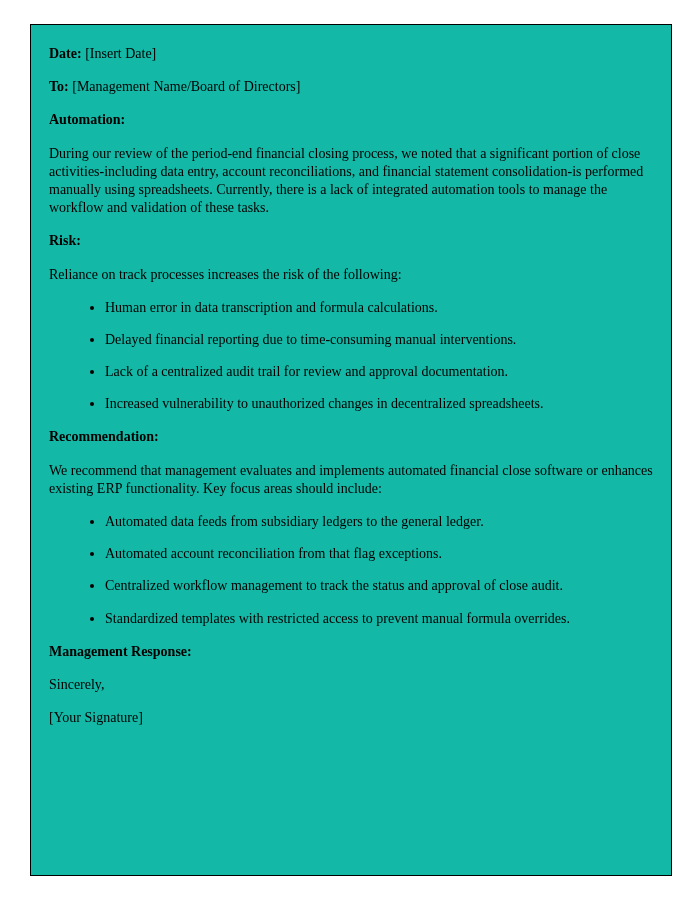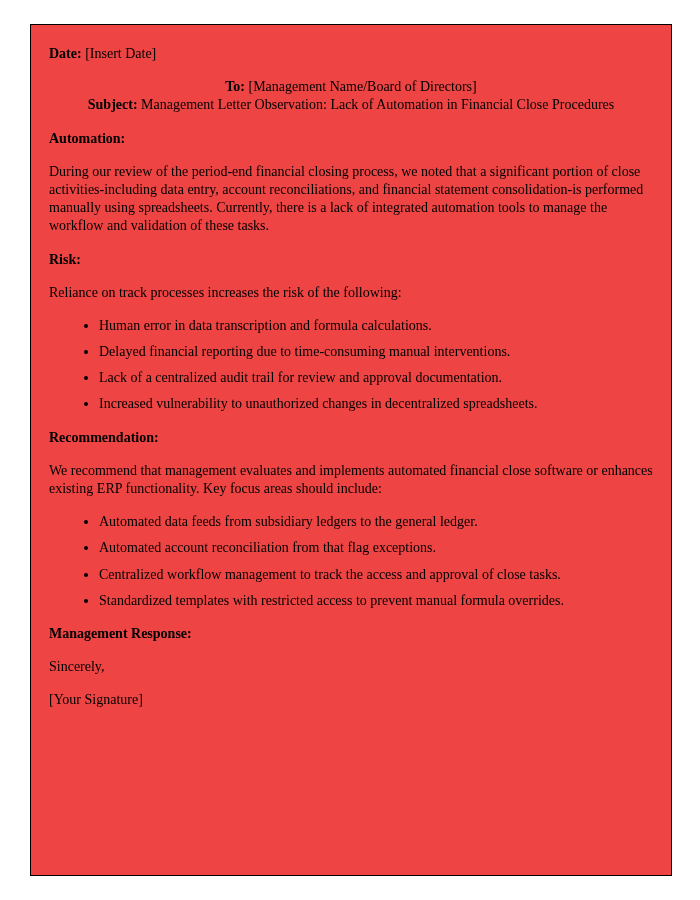--- a/index.html
+++ b/index.html
@@ -16,72 +16,71 @@
     line-height: 1.3;
     color: #000000;
   }
   .page {
     position: absolute;
     left: 30px;
     top: 24px;
     width: 642px;
     height: 852px;
     border: 1px solid #000000;
-    background: #ef4444;
+    background: #14b8a6;
     padding: 20px 18px 20px 18px;
     overflow: hidden;
   }
   .line { margin: 0; }
   .para { margin: 0 0 15px 0; }
-  .gap-after { margin-bottom: 15px; text-align: center; }
+  .gap-after { margin-bottom: 15px; }
   .heading {
     font-weight: bold;
     margin: 0 0 15px 0;
   }
   b, .bold { font-weight: bold; }
   ul.bullets {
     margin: 0 0 15px 0;
     padding-left: 42px;
     list-style-type: disc;
   }
   ul.bullets li {
-    margin: 8px;
+    margin: 14px;
     padding: 0;
   }
 </style>
 </head>
 <body>
 
 <div class="page">
 
   <p class="para"><b>Date:</b> <span>[Insert Date]</span></p>
 
   <div class="gap-after">
     <p class="line"><b>To:</b> <span>[Management Name/Board of Directors]</span></p>
-    <p class="line"><b>Subject:</b> <span>Management Letter Observation: Lack of Automation in Financial Close Procedures</span></p>
   </div>
 
   <p class="heading">Automation:</p>
   <p class="para">During our review of the period-end financial closing process, we noted that a significant portion of close activities-including data entry, account reconciliations, and financial statement consolidation-is performed manually using spreadsheets. Currently, there is a lack of integrated automation tools to manage the workflow and validation of these tasks.</p>
 
   <p class="heading">Risk:</p>
   <p class="para">Reliance on track processes increases the risk of the following:</p>
   <ul class="bullets">
     <li>Human error in data transcription and formula calculations.</li>
     <li>Delayed financial reporting due to time-consuming manual interventions.</li>
     <li>Lack of a centralized audit trail for review and approval documentation.</li>
     <li>Increased vulnerability to unauthorized changes in decentralized spreadsheets.</li>
   </ul>
 
   <p class="heading">Recommendation:</p>
   <p class="para">We recommend that management evaluates and implements automated financial close software or enhances existing ERP functionality. Key focus areas should include:</p>
   <ul class="bullets">
     <li>Automated data feeds from subsidiary ledgers to the general ledger.</li>
     <li>Automated account reconciliation from that flag exceptions.</li>
-    <li>Centralized workflow management to track the access and approval of close tasks.</li>
+    <li>Centralized workflow management to track the status and approval of close audit.</li>
     <li>Standardized templates with restricted access to prevent manual formula overrides.</li>
   </ul>
 
   <p class="heading">Management Response:</p>
 
   <p class="para">Sincerely,</p>
   <p class="para">[Your Signature]</p>
 
 </div>
 

